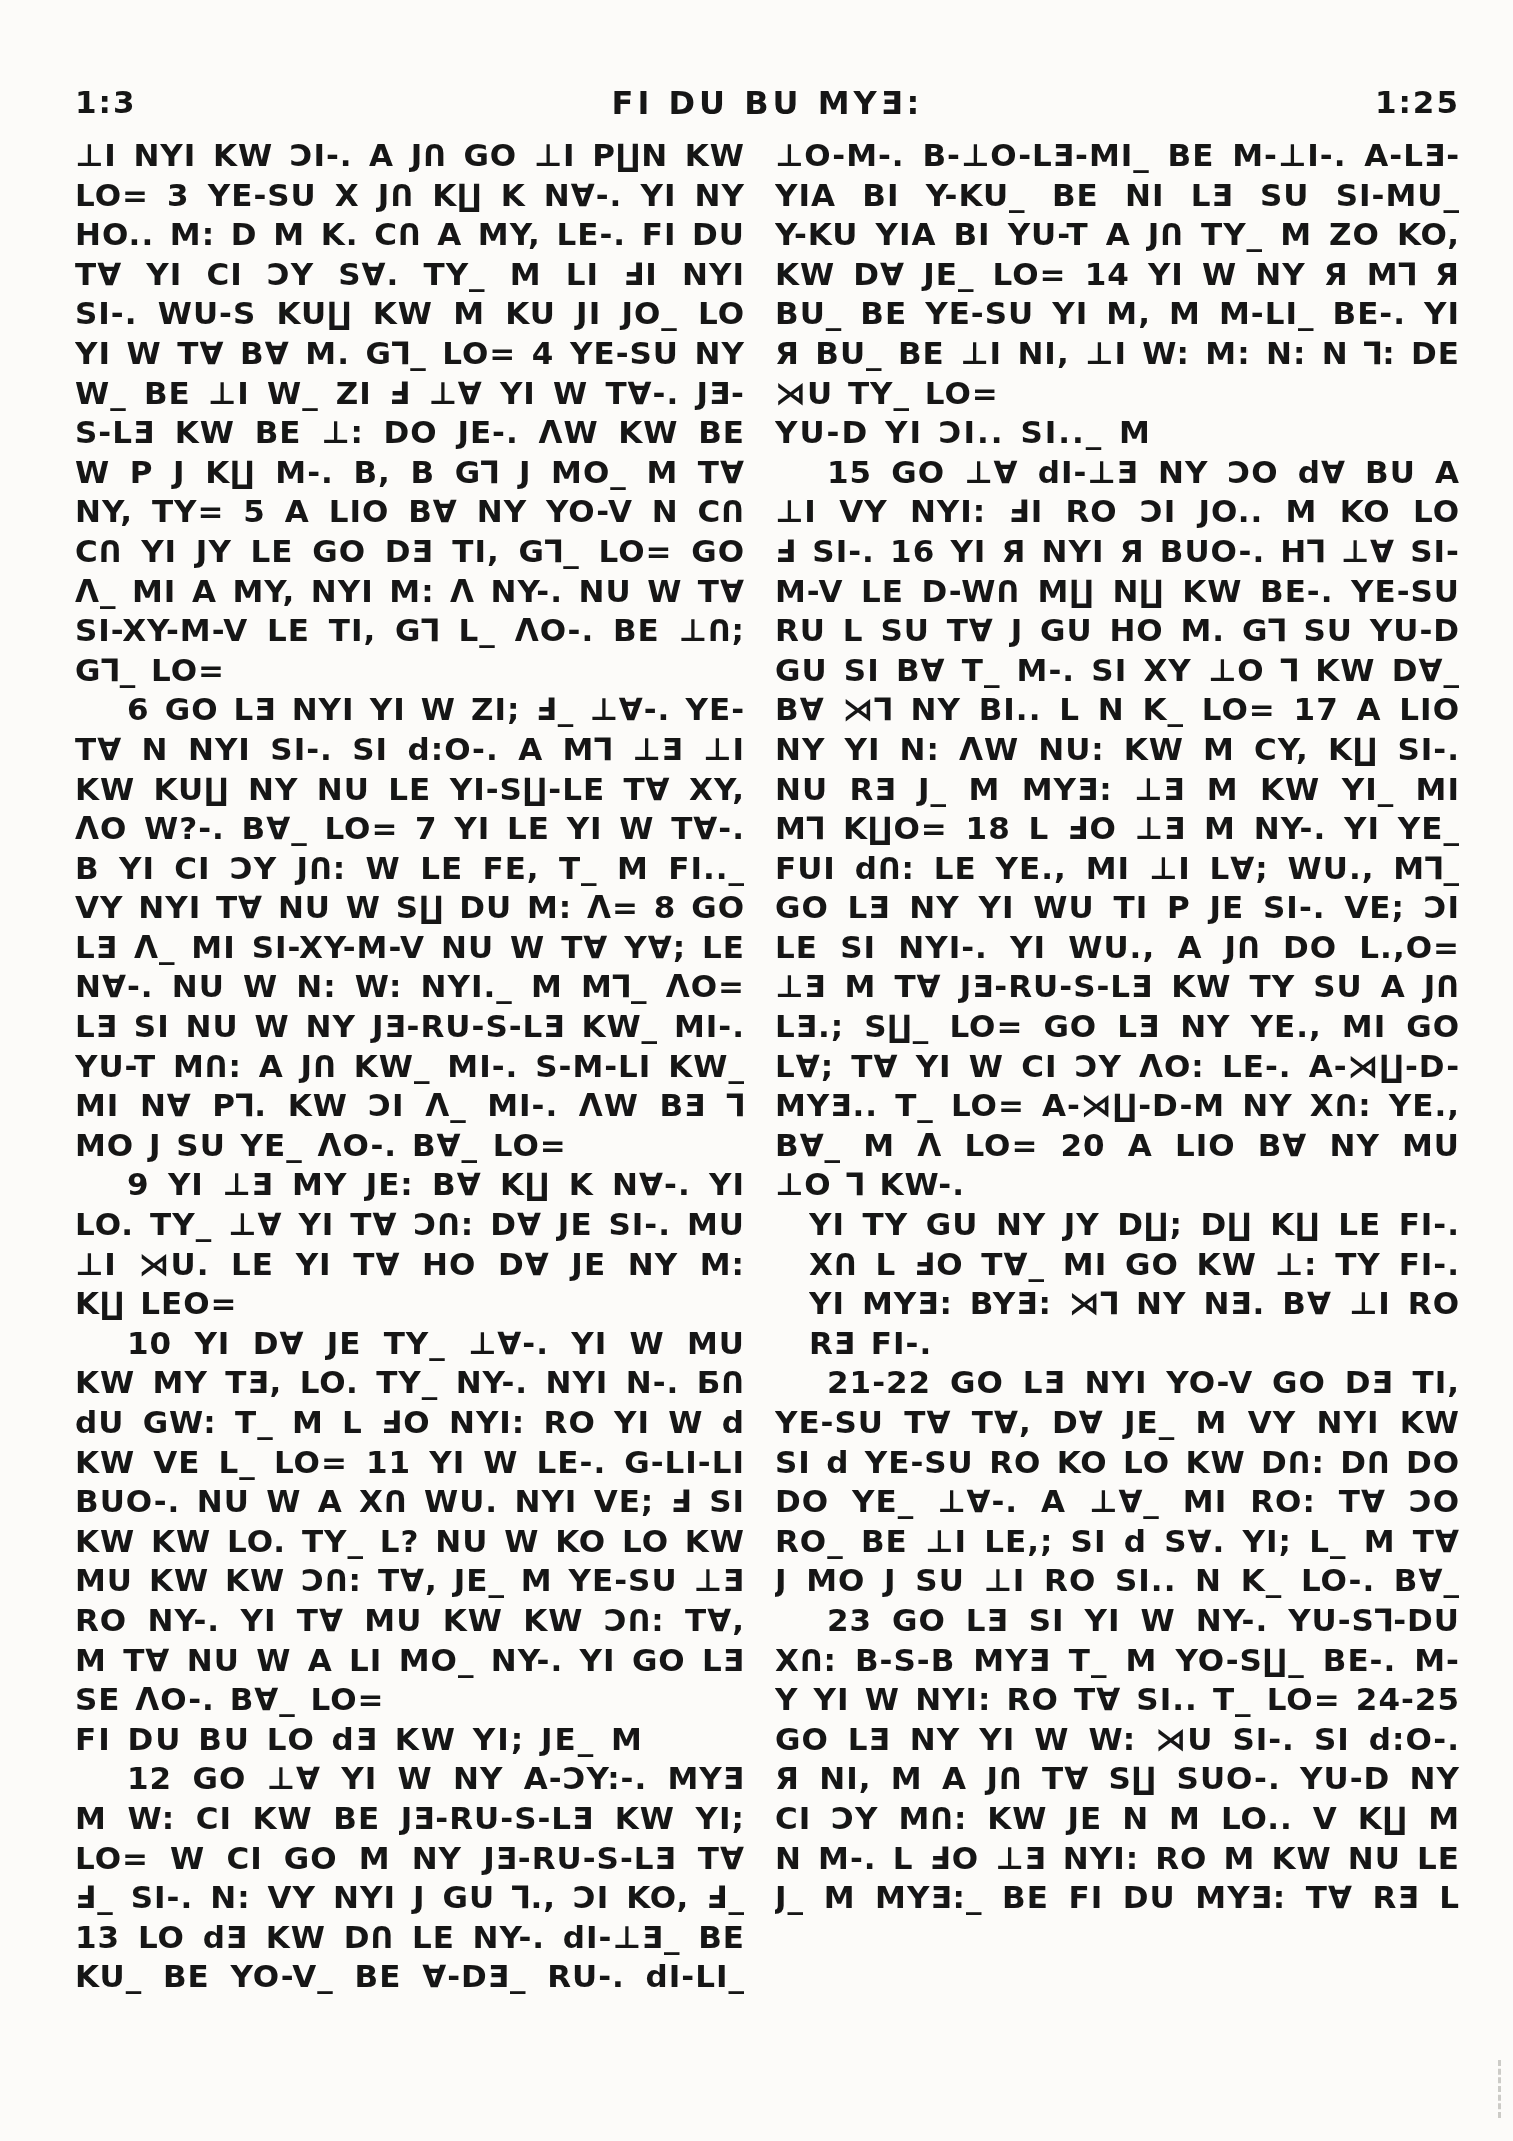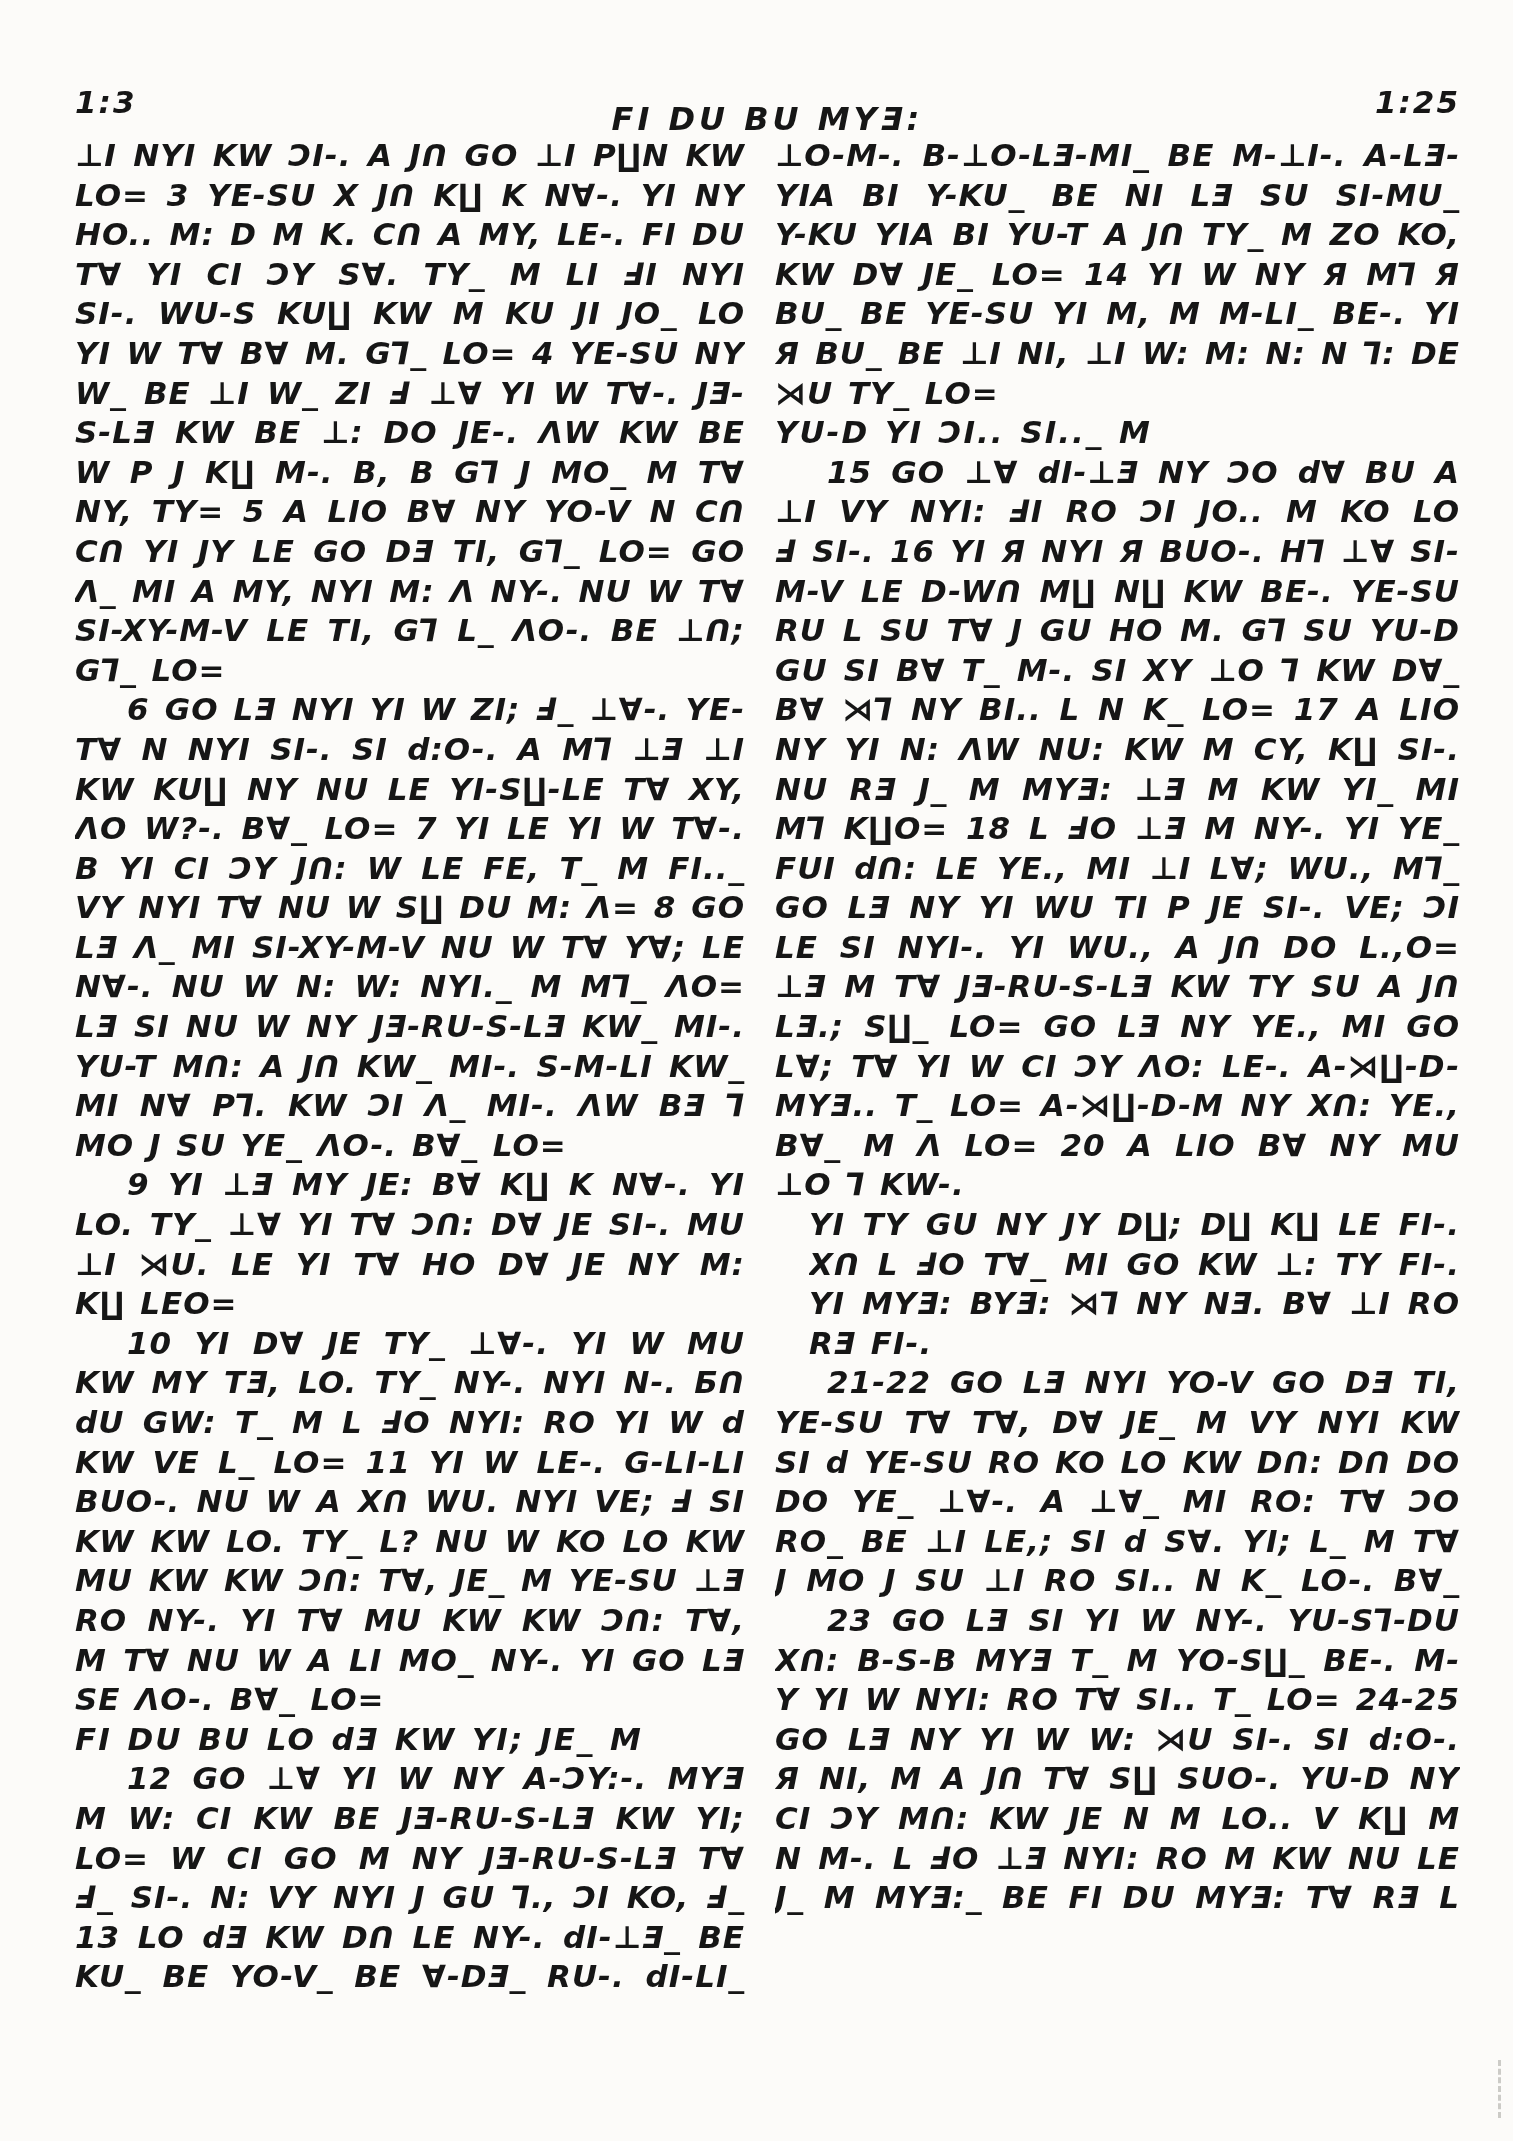--- a/index.html
+++ b/index.html
@@ -5,27 +5,26 @@
   html,body{margin:0;padding:0;background:#e8e6e2;}
   .page{
     position:relative;
     width:1513px;height:2141px;
     margin:0 auto;
     background:#fcfbf9;
     color:#161616;
     font-family:"DejaVu Sans","Liberation Sans",sans-serif;
     font-weight:700;
     overflow:hidden;
-    font-style:italic;
   }
   
   .hdr{position:absolute;top:84px;left:75px;right:53px;height:40px;font-size:31px;letter-spacing:2px;}
   .hdr .vl{position:absolute;left:0;top:0;}
   .hdr .vr{position:absolute;right:0;top:0;}
-  .hdr .ttl{position:absolute;left:0;right:0;text-align:center;font-size:32px;letter-spacing:4px;margin:16px;font-weight:700;}
+  .hdr .ttl{position:absolute;left:0;right:0;text-align:center;font-size:32px;letter-spacing:4px;margin:0;font-weight:700;}
   
   .cols{
     position:absolute;top:136px;left:75px;
     display:grid;grid-template-columns:670px 685px;column-gap:30px;
   }
   .col{width:100%;}
   .line{
     height:39.6px;
     line-height:39.6px;
     font-size:31px;

